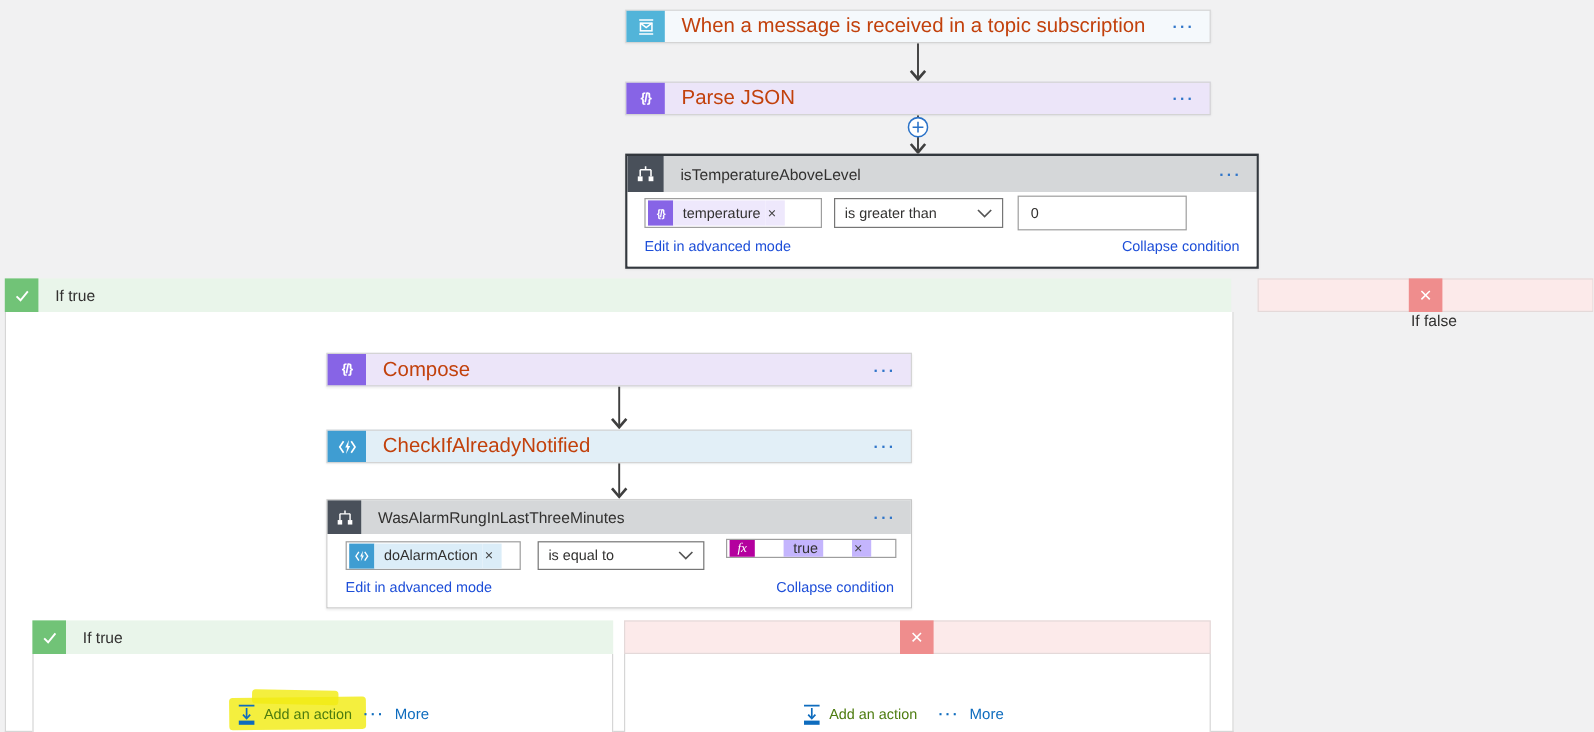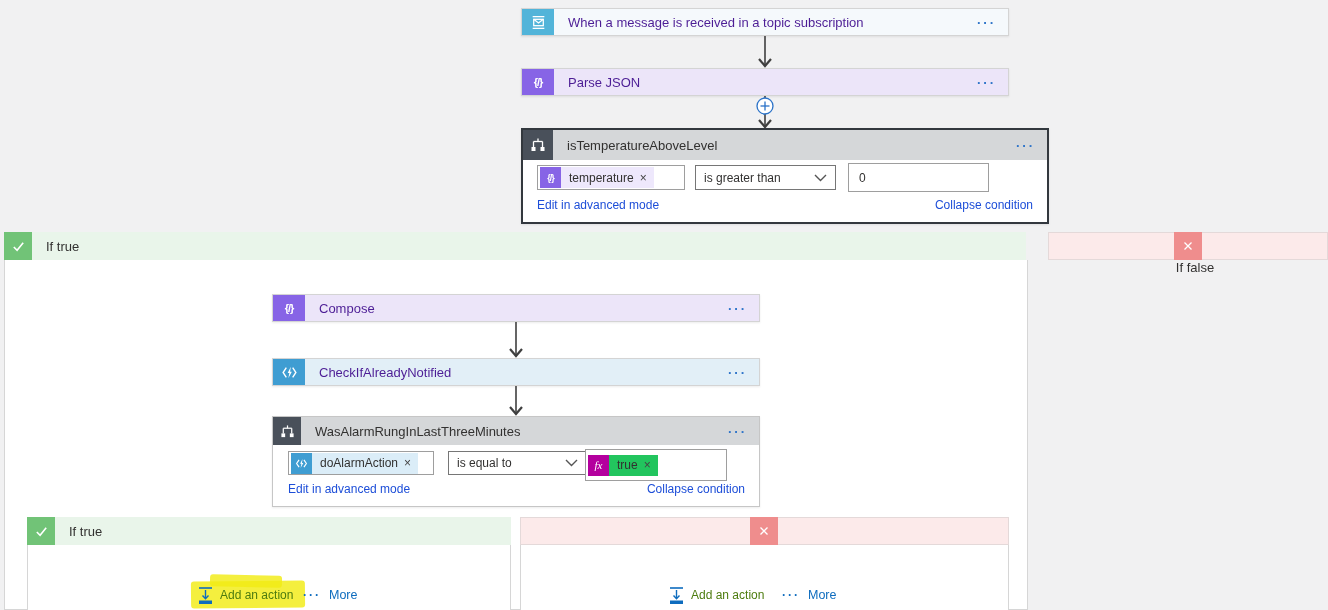--- a/index.html
+++ b/index.html
@@ -7,21 +7,21 @@
   .canvas {
     position:relative; width:1328px; height:610px; overflow:hidden;
     background:#f1f1f2; font-family:"Liberation Sans", sans-serif; color:#323130;
   }
   
   .card {
     position:absolute; height:28px; display:flex; align-items:center;
     border:1px solid #d4d4d4; background:#fff; box-shadow:0 1px 2px rgba(0,0,0,.08);
   }
   .card .cicon { width:32px; height:100%; flex:0 0 32px; display:flex; align-items:center; justify-content:center; }
-  .card .ctitle { flex:1; padding-left:14px; font-size:13px; color:#4c1d95; white-space:nowrap; overflow:hidden; }
+  .card .ctitle { flex:1; padding-left:14px; font-size:17px; color:#c2410c; white-space:nowrap; overflow:hidden; }
   .menu-dots { padding-right:12px; color:#2e74c9; font-size:13px; font-weight:bold; letter-spacing:2px; cursor:pointer; }
   .bg-trigger { background:#f5f9fc; }
   .bg-lav { background:#ece5f9; }
   .bg-blue { background:#e2eff7; }
   .ic-teal { background:#52b4d9; }
   .ic-purple { background:#8764e6; }
   .ic-funcblue { background:#3f9dd2; }
   .ic-dark { background:#49505a; }
   .ic-green { background:#71c377; }
   .ic-salmon { background:#ef8d8d; }
@@ -36,21 +36,21 @@
   .cond-body { position:relative; background:#fff; }
   .field {
     position:absolute; border:1px solid #9e9e9e; background:#fff;
     display:flex; align-items:center; overflow:hidden;
   }
   .field.dropdown { border-color:#767676; justify-content:space-between; padding:0 8px; font-size:12px; }
   .token { display:flex; align-items:center; height:21px; margin-left:2px; }
   .tok-icon { width:21px; height:21px; display:flex; align-items:center; justify-content:center; flex:0 0 21px; }
   .tok-label { font-size:12px; padding:0 4px 0 8px; height:100%; display:flex; align-items:center; white-space:nowrap; }
   .tok-x { font-size:12px; color:#444; padding:0 7px 0 2px; height:100%; display:flex; align-items:center; cursor:pointer; }
-  .lav-tok { background:#eee8fc; } .blu-tok { background:#dbedf8; } .pnk-tok { background:#22c55e; }
+  .lav-tok { background:#eee8fc; } .blu-tok { background:#dbedf8; } .pnk-tok { background:#c4b5fd;margin-left:24px; }
   .fx-glyph { color:#fff; font-size:11px; font-style:italic; font-family:"Liberation Serif", serif; }
   .blue-link { position:absolute; font-size:12px; color:#1d4ed8; cursor:pointer; white-space:nowrap; }
   .plain-val { font-size:12px; padding-left:10px; }
   
   .branch-header { position:absolute; height:28px; display:flex; align-items:center; cursor:pointer; }
   .branch-header .bicon { width:28px; height:28px; flex:0 0 28px; display:flex; align-items:center; justify-content:center; }
   .branch-header .blabel { padding-left:14px; font-size:13px; color:#323130; }
   .hdr-green { background:#e9f5ea; }
   .hdr-pink  { background:#fceaea; border:1px solid #e4d9d9;flex-direction:column; }
   .hdr-pink .bicon { margin:-1px 0 0 -1px; }
@@ -219,21 +219,21 @@
           <span class="tok-label blu-tok">doAlarmAction</span>
           <span class="tok-x blu-tok">×</span>
         </span>
       </div>
       <div class="field dropdown" style="left:175px; top:6px; width:139px; height:24px;">
         <span>is equal to</span>
         <svg width="13" height="8" viewBox="0 0 13 8">
           <polyline points="1,1 6.5,6.5 12,1" fill="none" stroke="#555" stroke-width="1.4"></polyline>
         </svg>
       </div>
-      <div class="field" style="left:312px; top:4px; width:142px; height:32px;">
+      <div class="field" style="left:332px; top:4px; width:142px; height:16px;">
         <span class="token">
           <span class="tok-icon" style="background:#b4009e;">
             <span class="fx-glyph">fx</span>
           </span>
           <span class="tok-label pnk-tok">true</span>
           <span class="tok-x pnk-tok">×</span>
         </span>
       </div>
       <span class="blue-link" style="left:15px; top:37px;">Edit in advanced mode</span>
       <span class="blue-link" style="right:14px; top:37px;">Collapse condition</span>

